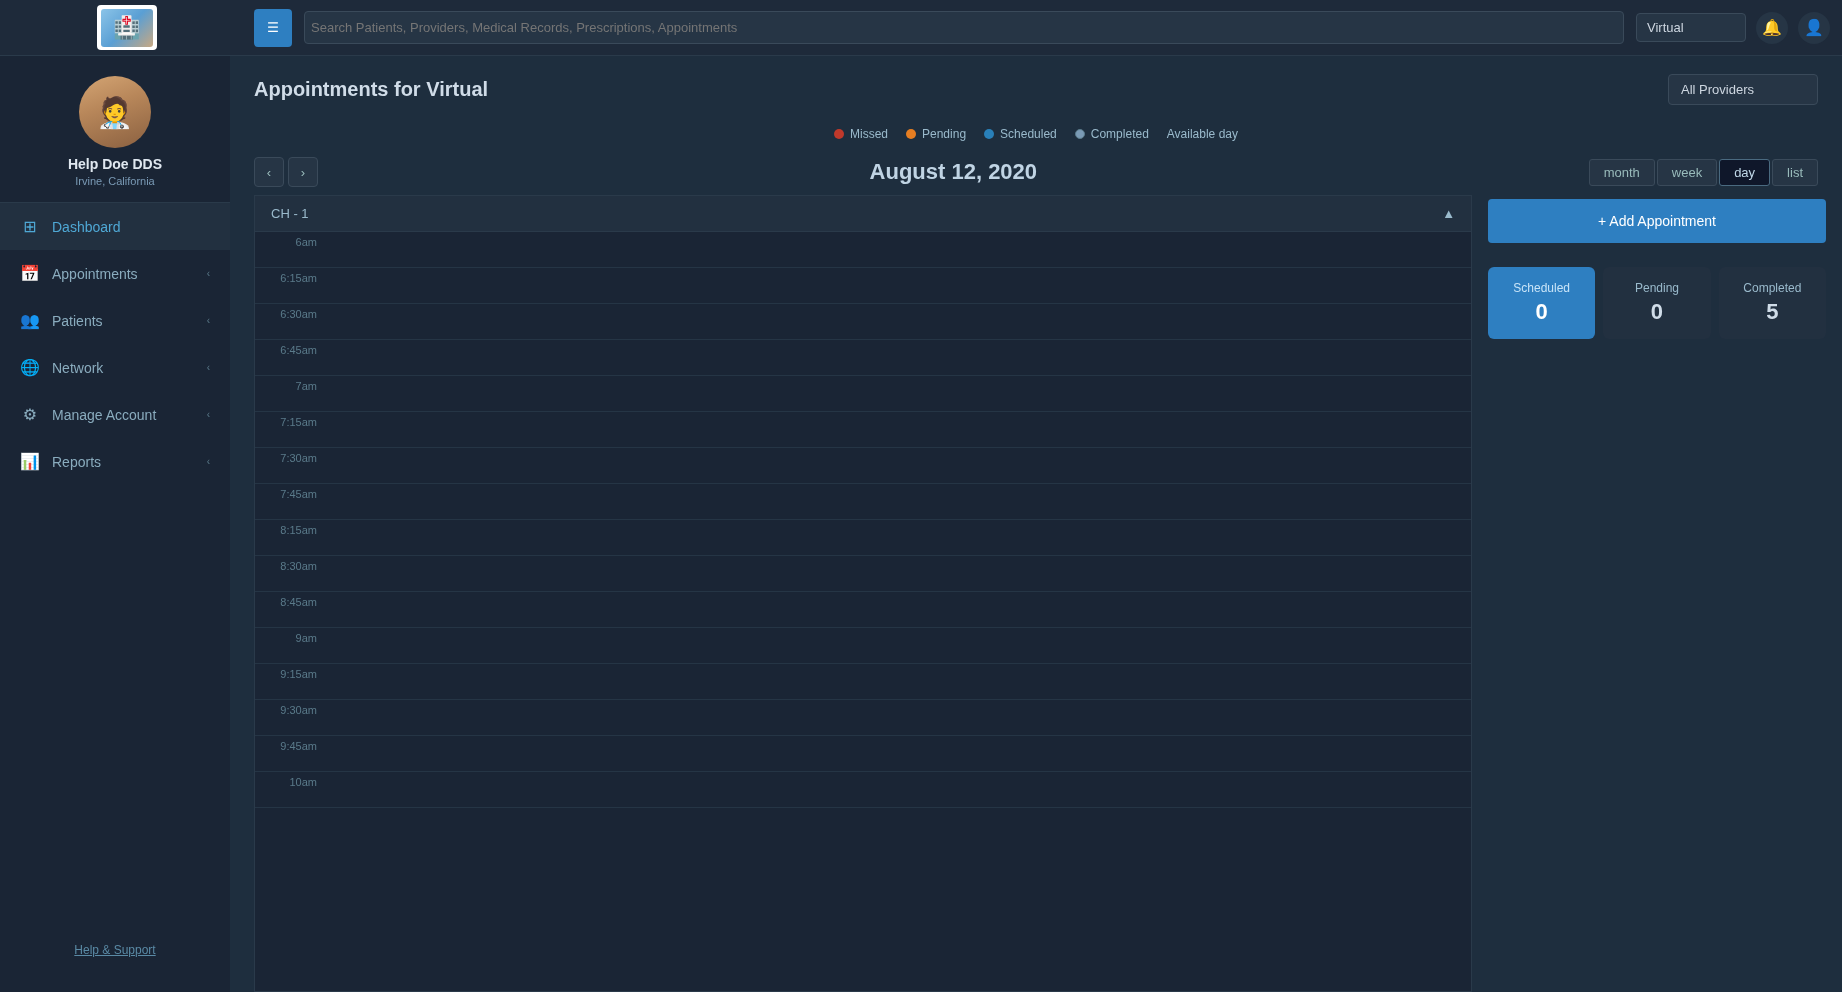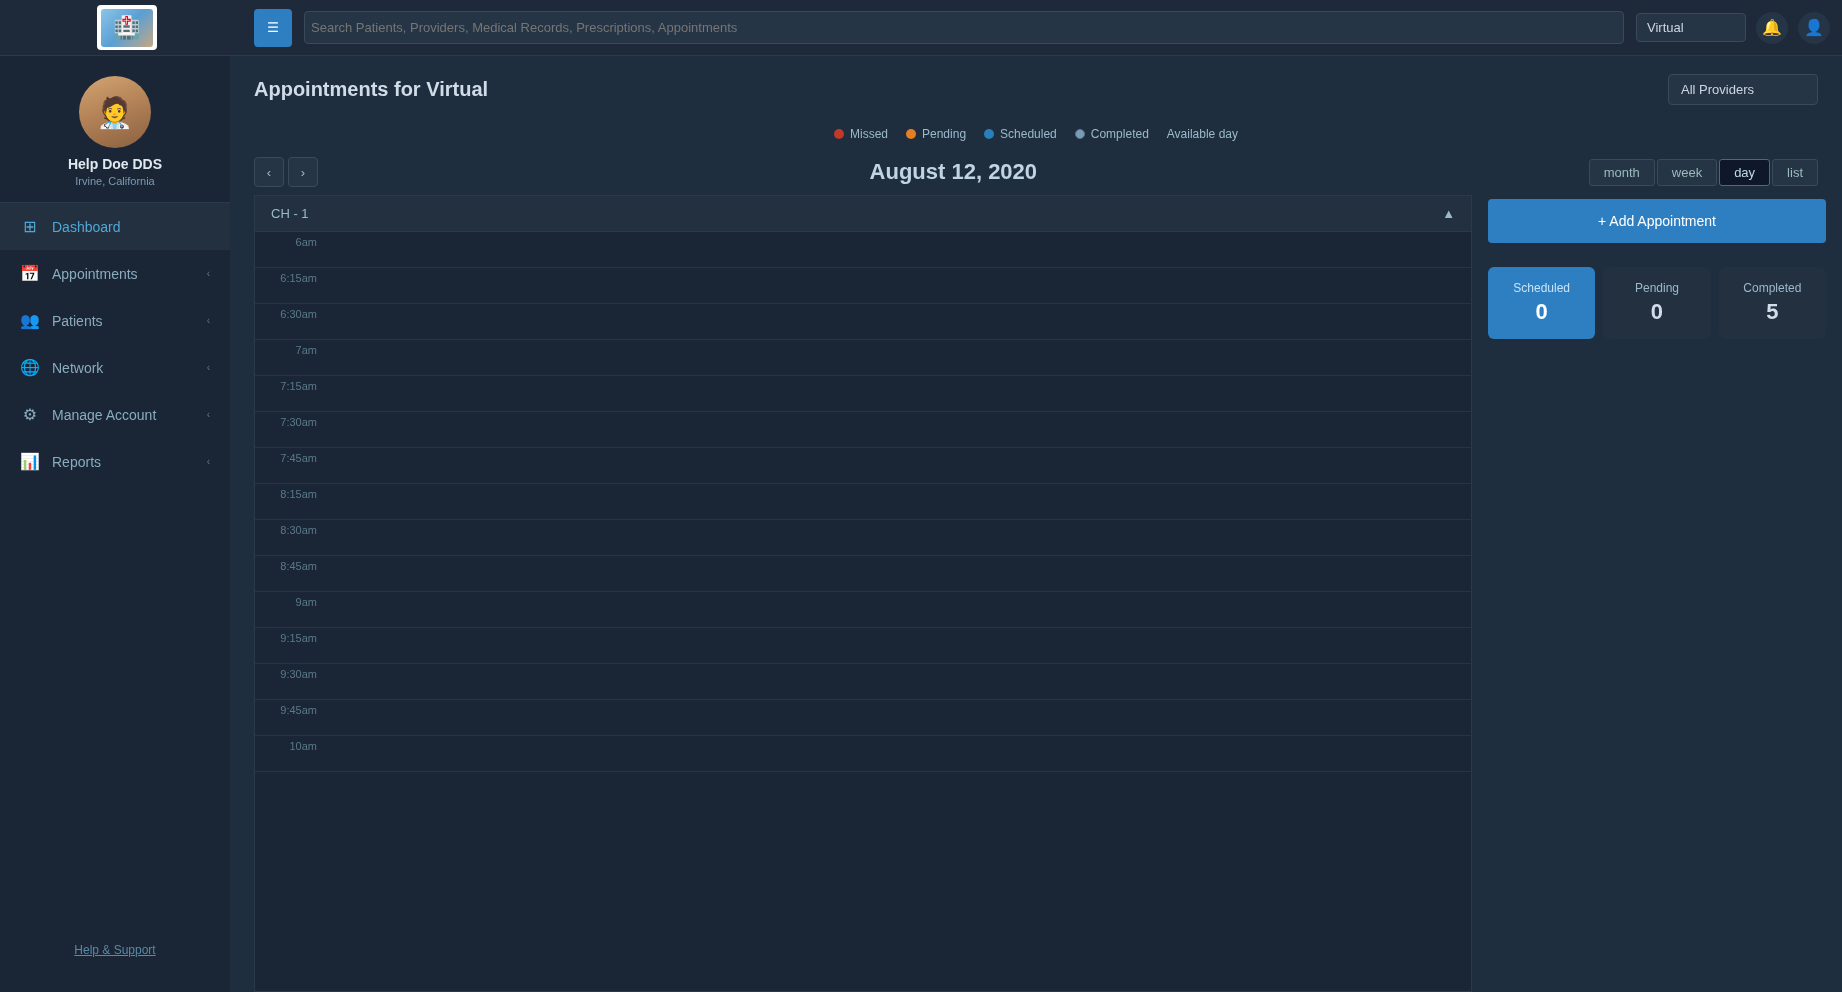--- a/index.html
+++ b/index.html
@@ -301,20 +301,24 @@
           </div>
           <div class="time-slot">
             <div class="time-label">6:15am</div>
             <div class="slot-area"></div>
           </div>
           <div class="time-slot">
             <div class="time-label">6:30am</div>
             <div class="slot-area"></div>
           </div>
           <div class="time-slot">
+            <div class="time-label">6:45am</div>
+            <div class="slot-area"></div>
+          </div>
+          <div class="time-slot">
             <div class="time-label">7am</div>
             <div class="slot-area"></div>
           </div>
           <div class="time-slot">
             <div class="time-label">7:15am</div>
             <div class="slot-area"></div>
           </div>
           <div class="time-slot">
             <div class="time-label">7:30am</div>
             <div class="slot-area"></div>

